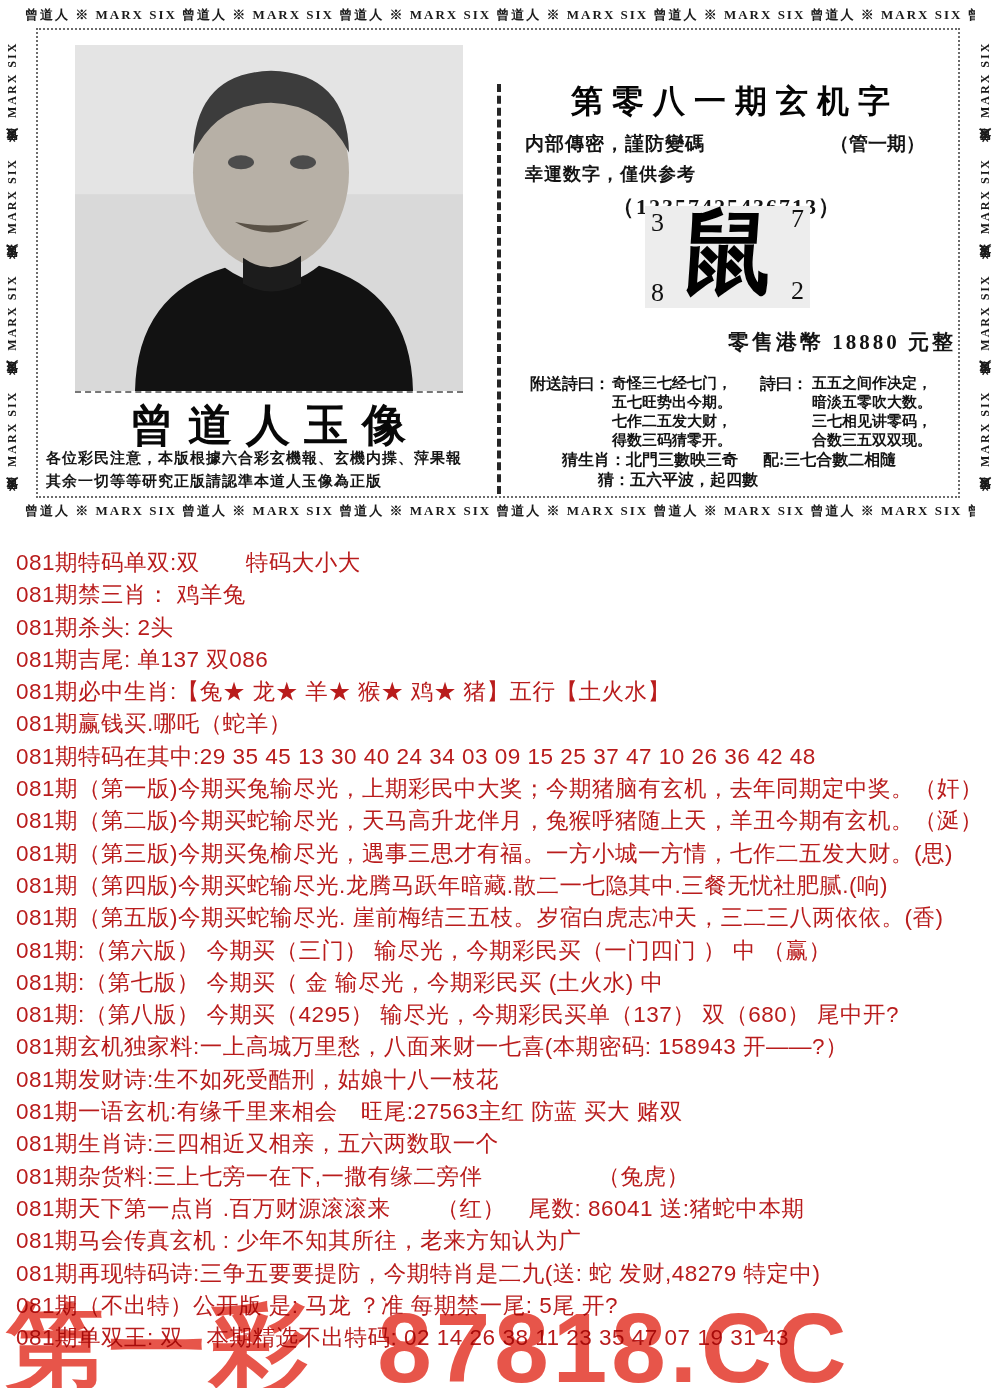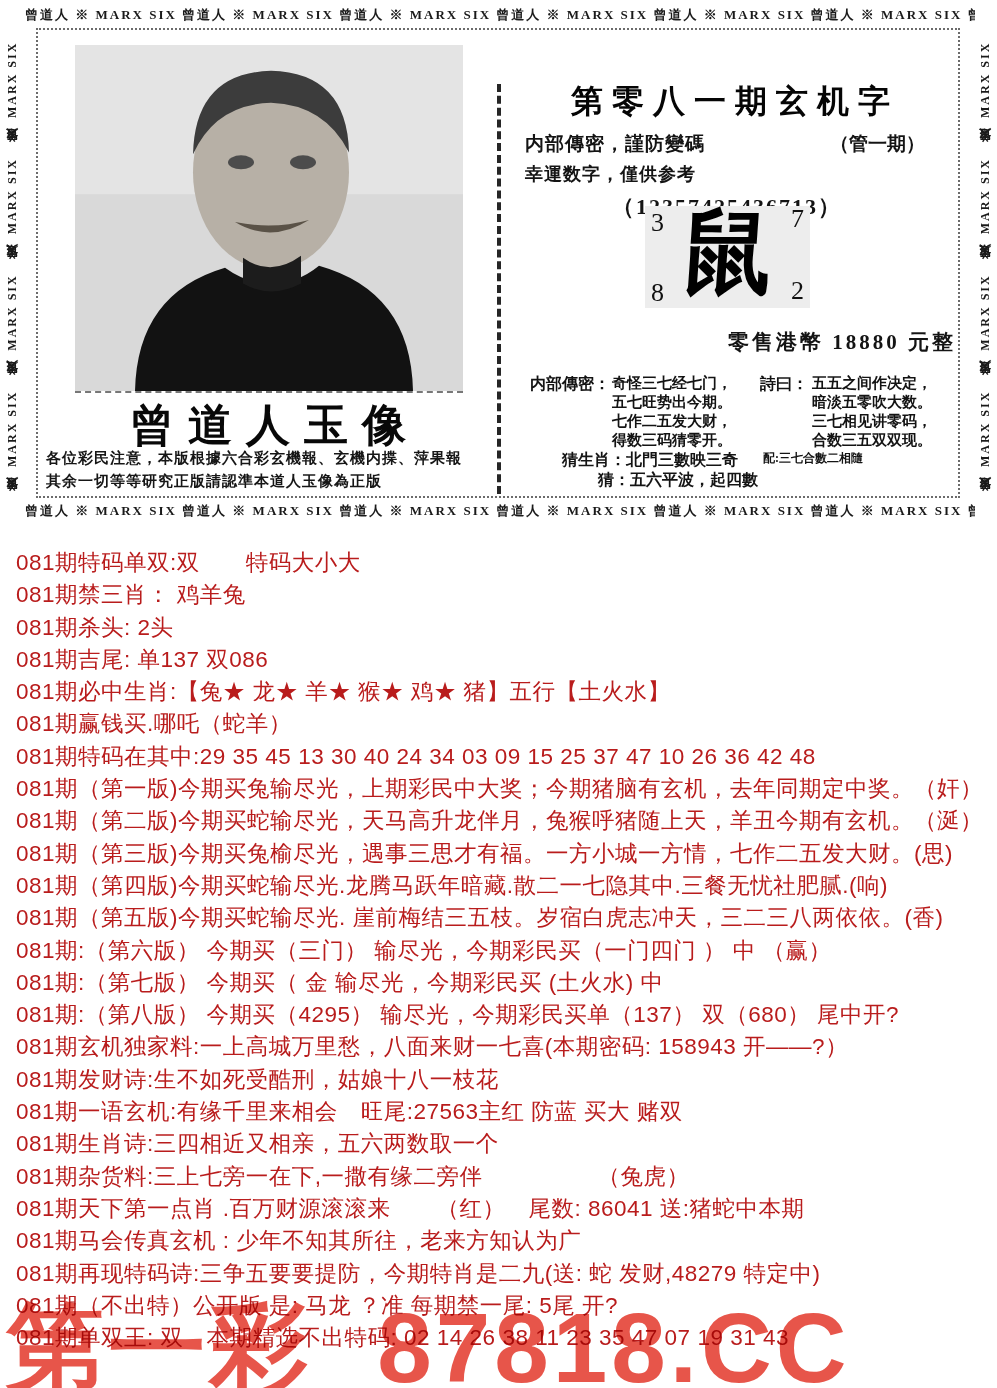--- a/index.html
+++ b/index.html
@@ -74,21 +74,21 @@
   .price { left:728px; top:328px; font-size:21px; letter-spacing:3px; }
   .poem-label { position:absolute; font-family:"Liberation Serif", serif; font-weight:bold;
     font-size:16px; color:#131313; white-space:nowrap; }
   .poem-col { position:absolute; font-family:"Liberation Serif", serif; font-weight:bold;
     font-size:15px; color:#131313; line-height:19px; white-space:nowrap; }
   .pl-label { left:530px; top:374px; }
   .pl-col   { left:612px; top:374px; }
   .pr-label { left:760px; top:374px; }
   .pr-col   { left:812px; top:374px; }
   .guess-zodiac { left:562px; top:450px; font-size:16px; }
-  .pair-note    { left:763px; top:450px; font-size:12px; }
+  .pair-note    { left:763px; top:450px; font-size:16px; }
   .guess-note   { left:598px; top:470px; font-size:16px;text-align:right; }
   
   .body-lines { position:absolute; left:16px; top:547px; width:978px; }
   .tip-line {
     font-size:22.5px; line-height:32.3px; font-weight:500; color:#b91c1c;
     white-space:nowrap; letter-spacing:0.5px;
   }
   
   .watermark {
     position:absolute; left:6px; top:1284px; width:990px;
@@ -134,21 +134,21 @@
   <div class="zodiac-box">
     <div class="corner c-tl">3</div>
     <div class="corner c-tr">7</div>
     <div class="corner c-bl">8</div>
     <div class="corner c-br">2</div>
     <div class="zodiac-char">鼠</div>
   </div>
 
   <div class="r-line price">零售港幣 18880 元整</div>
 
-  <div class="poem-label pl-label">内部傳密：</div>
+  <div class="poem-label pl-label">附送詩曰：</div>
   <div class="poem-col pl-col">
       <div class="poem-line">奇怪三七经七门，</div>
       <div class="poem-line">五七旺势出今期。</div>
       <div class="poem-line">七作二五发大财，</div>
       <div class="poem-line">得数三码猜零开。</div>
     </div>
   <div class="poem-label pr-label">詩曰：</div>
   <div class="poem-col pr-col">
       <div class="poem-line">五五之间作决定，</div>
       <div class="poem-line">暗淡五零吹大数。</div>

